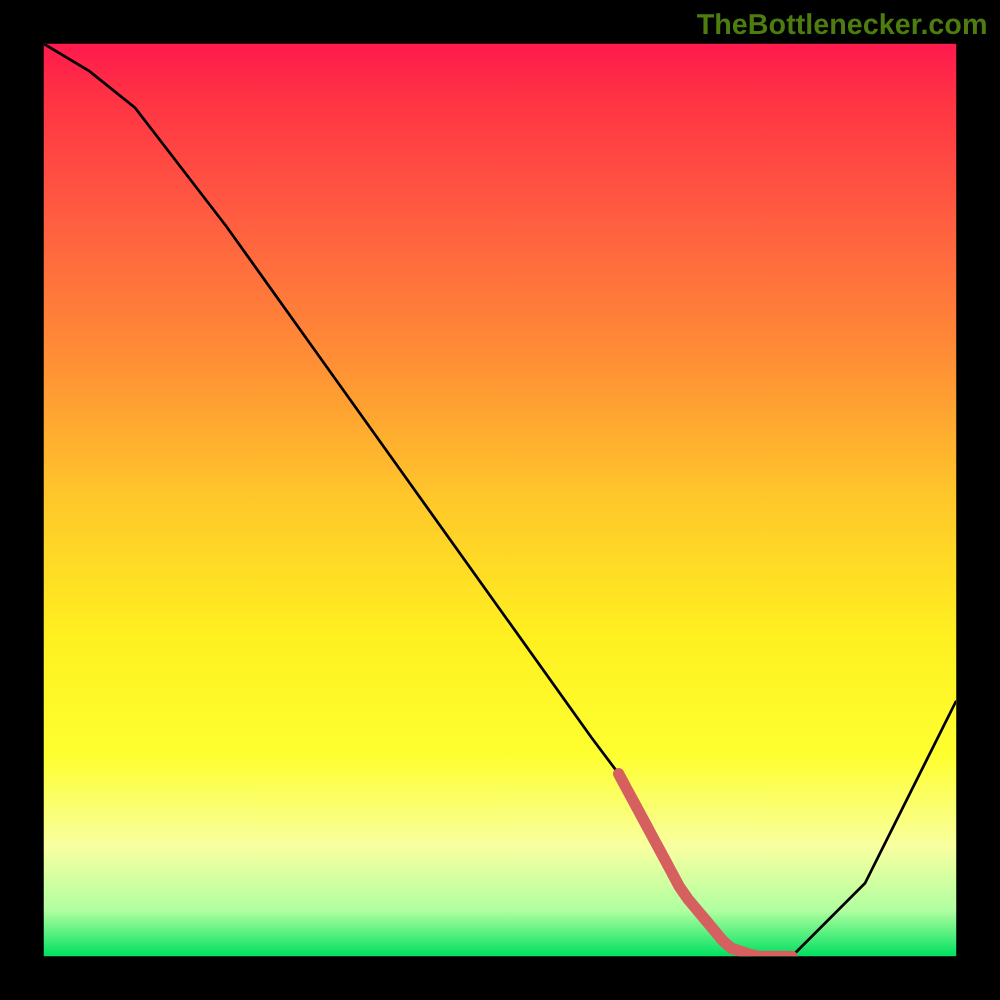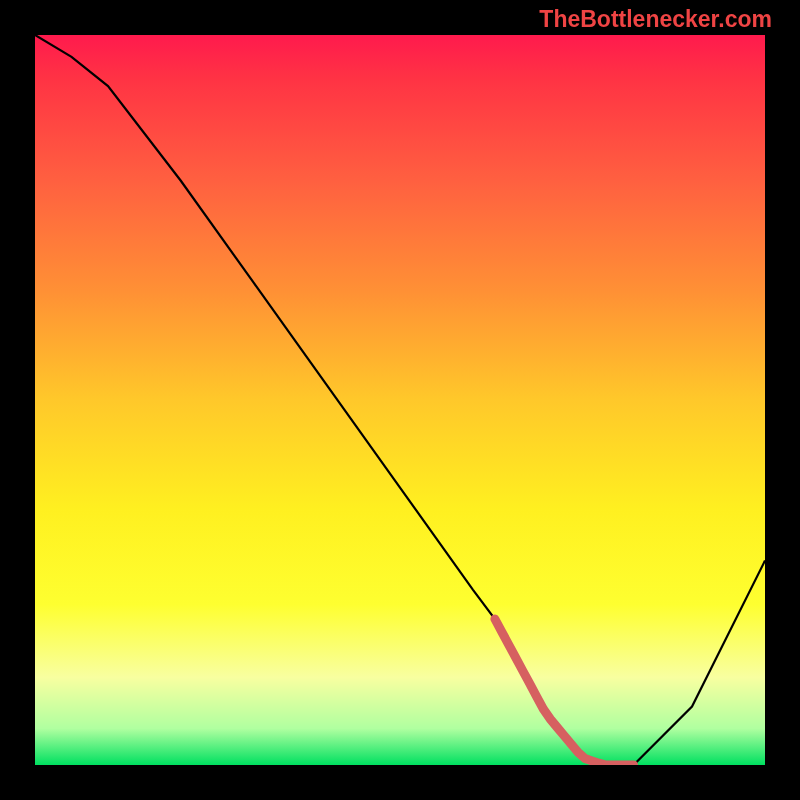--- a/index.html
+++ b/index.html
@@ -7,22 +7,22 @@
     padding: 0;
     background: #000;
     width: 800px;
     height: 800px;
     position: relative;
     font-family: Arial, sans-serif;
   }
   .watermark {
     position: absolute;
     top: 6px;
-    right: 28px;
-    color: #ef4444;
+    right: 10px;
+    color: #4d7c0f;
     font-size: 23px;
     font-weight: bold;
     z-index: 10;
   }
   .chart-area {
     position: absolute;
     left: 35px;
     top: 35px;
     width: 730px;
     height: 730px;

